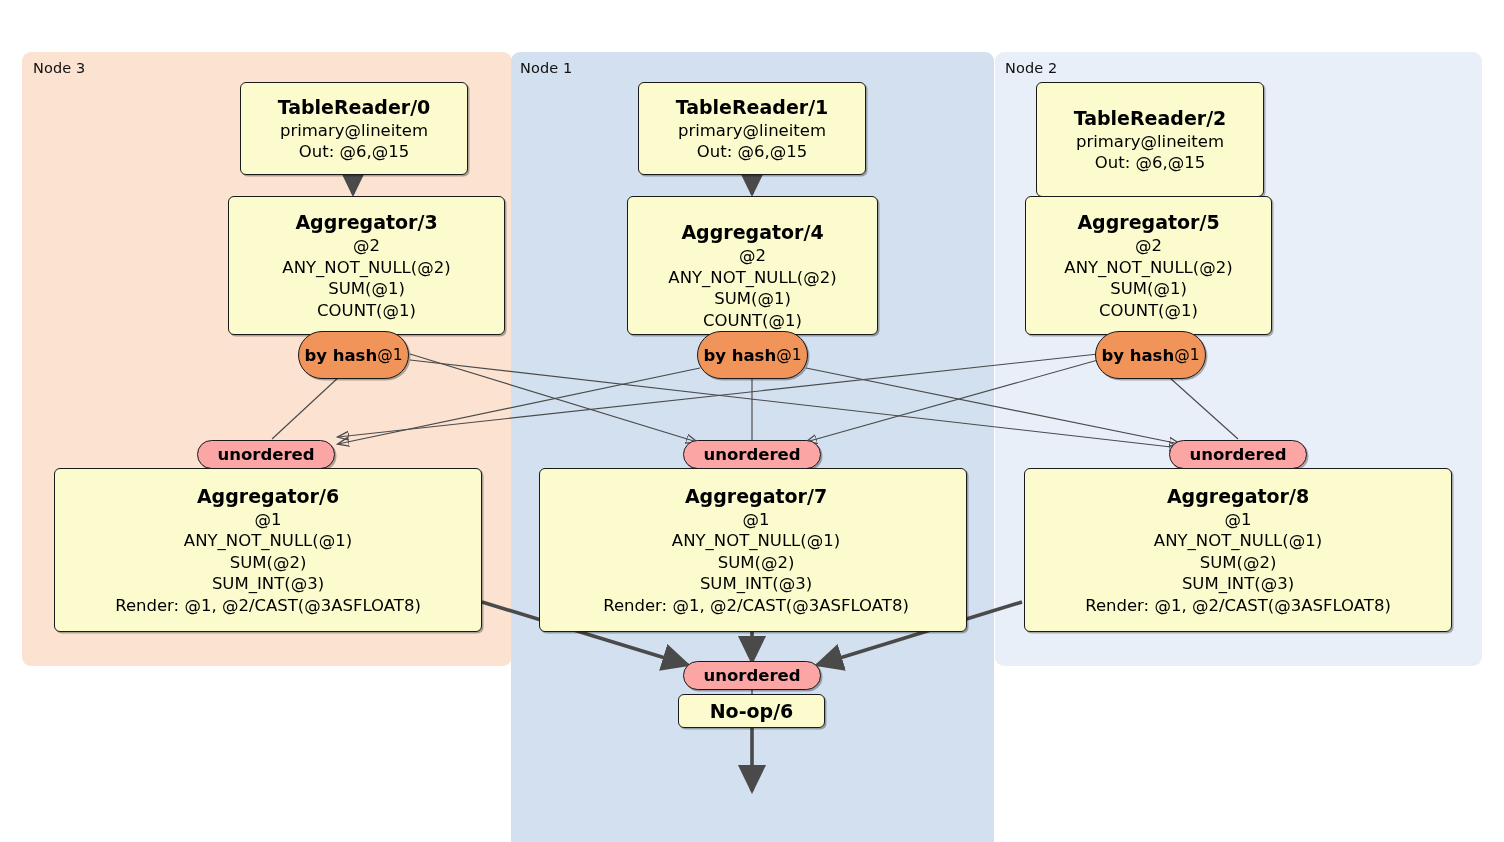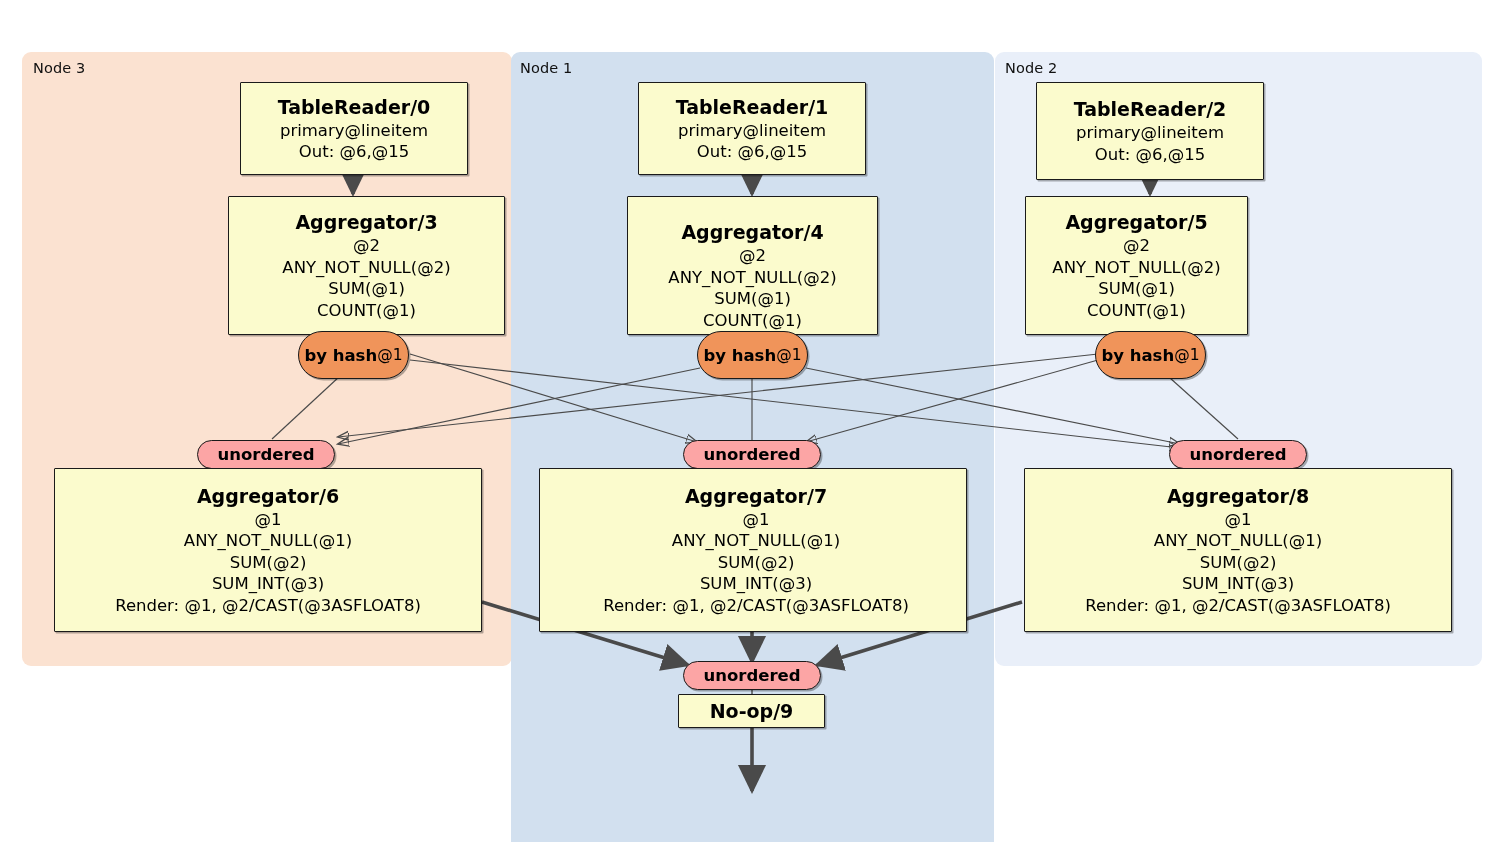--- a/index.html
+++ b/index.html
@@ -15,21 +15,21 @@
     position:absolute;font-size:14.5px;color:#111;
     letter-spacing:.1px;white-space:nowrap;
   }
 
   
   #edges{position:absolute;left:0;top:0;width:1504px;height:842px;}
 
   
   .box{
     position:absolute;box-sizing:border-box;
-    background:#FBFBCD;border:1.6px solid #1a1a1a;border-radius:1px;
+    background:#FBFBCD;border:1.6px solid #1a1a1a;border-radius:6px;
     display:flex;flex-direction:column;align-items:center;justify-content:center;
     text-align:center;color:#000;
     box-shadow:1.5px 1.5px 0 rgba(0,0,0,.30);
     padding:3px 8px;
   }
   .box .t{font-weight:bold;font-size:19px;line-height:25px;white-space:nowrap;}
   .box .l{font-size:16.5px;line-height:21.5px;white-space:nowrap;}
 
   
   .pill{
@@ -105,21 +105,21 @@
     <div class="l">primary@lineitem</div>
     <div class="l">Out: @6,@15</div>
   </div>
 
   <div class="box" style="left:638px;top:44px;width:228px;height:93px;">
     <div class="t">TableReader/1</div>
     <div class="l">primary@lineitem</div>
     <div class="l">Out: @6,@15</div>
   </div>
 
-  <div class="box" style="left:1036px;top:44px;width:228px;height:98px;">
+  <div class="box" style="left:1036px;top:44px;width:228px;height:115px;">
     <div class="t">TableReader/2</div>
     <div class="l">primary@lineitem</div>
     <div class="l">Out: @6,@15</div>
   </div>
 
   <div class="box" style="left:228px;top:158px;width:277px;height:139px;">
     <div class="t">Aggregator/3</div>
     <div class="l">@2</div>
     <div class="l">ANY_NOT_NULL(@2)</div>
     <div class="l">SUM(@1)</div>
@@ -127,21 +127,21 @@
   </div>
 
   <div class="box" style="left:627px;top:158px;width:251px;height:139px;justify-content:flex-end;">
     <div class="t">Aggregator/4</div>
     <div class="l">@2</div>
     <div class="l">ANY_NOT_NULL(@2)</div>
     <div class="l">SUM(@1)</div>
     <div class="l">COUNT(@1)</div>
   </div>
 
-  <div class="box" style="left:1025px;top:158px;width:223px;height:139px;align-items:center;">
+  <div class="box" style="left:1025px;top:158px;width:247px;height:139px;align-items:center;">
     <div class="t">Aggregator/5</div>
     <div class="l">@2</div>
     <div class="l">ANY_NOT_NULL(@2)</div>
     <div class="l">SUM(@1)</div>
     <div class="l">COUNT(@1)</div>
   </div>
 
   <div class="pill hash" style="left:298px;top:293px;width:111px;height:48px;">
     <div class="t">by hash</div>
     <div class="l">@1</div>
@@ -194,17 +194,17 @@
     <div class="l">SUM(@2)</div>
     <div class="l">SUM_INT(@3)</div>
     <div class="l">Render: @1, @2/CAST(@3ASFLOAT8)</div>
   </div>
 
   <div class="pill un" style="left:683px;top:623px;width:138px;height:29px;">
     <div class="t">unordered</div>
   </div>
 
   <div class="box" style="left:678px;top:656px;width:147px;height:34px;">
-    <div class="t">No-op/9</div>
+    <div class="t">No-op/6</div>
   </div>
 
 
 </div>
 
 </body></html>

